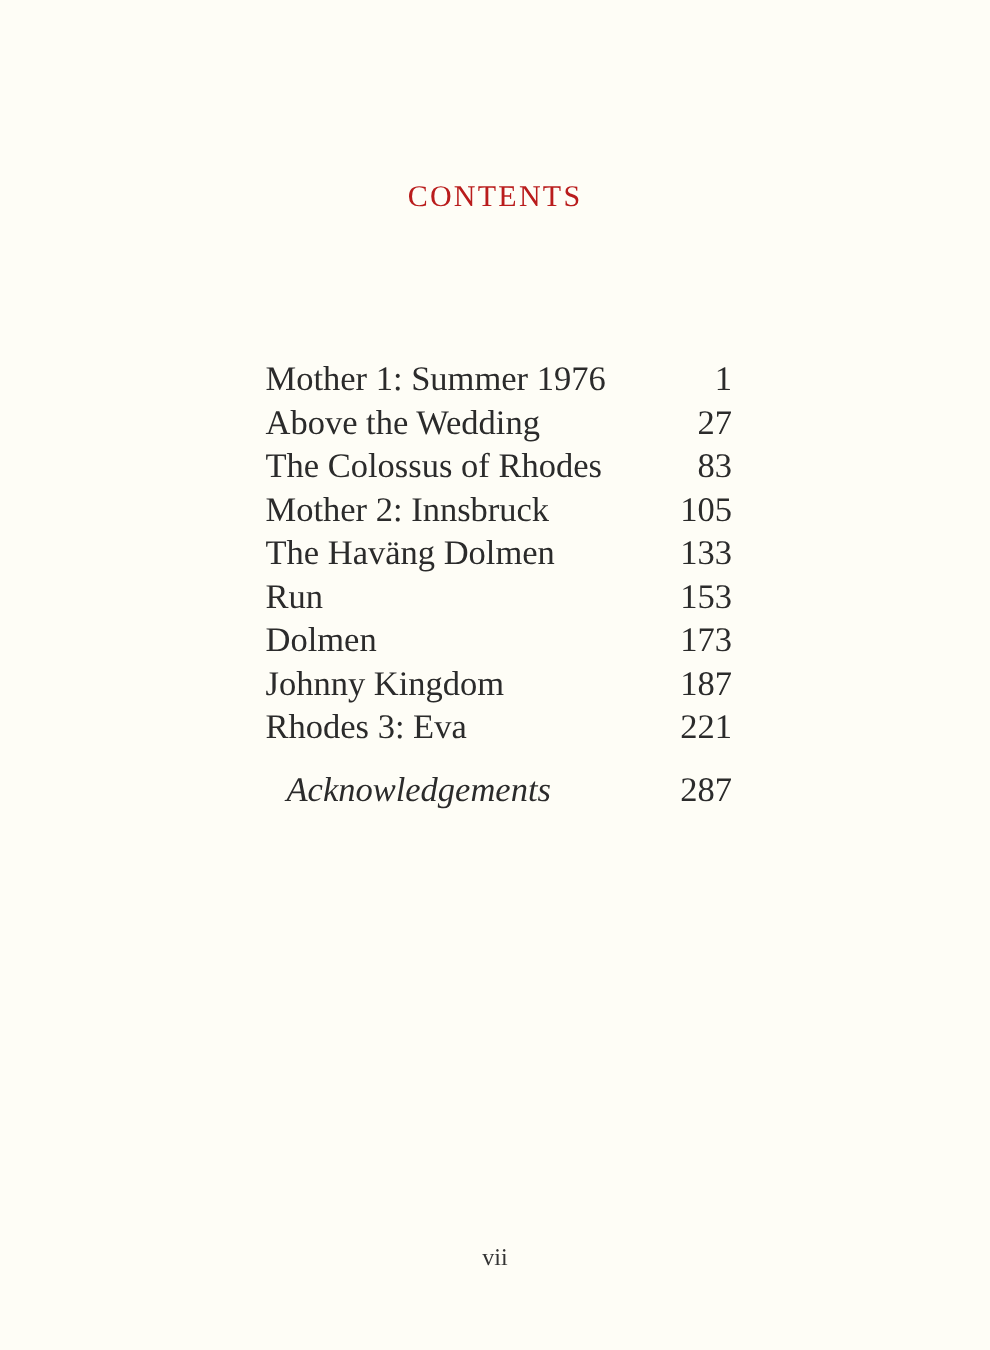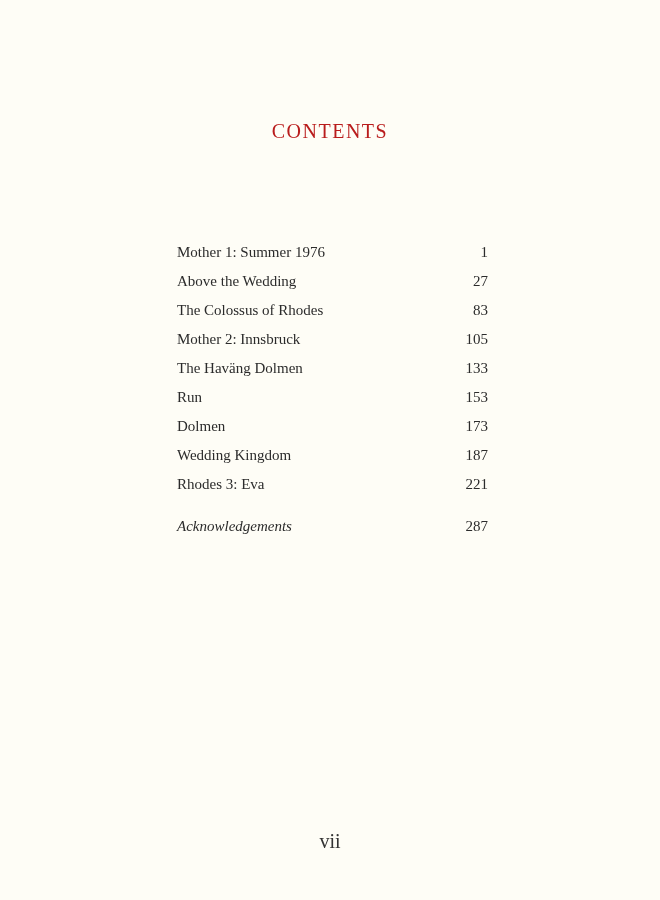--- a/index.html
+++ b/index.html
@@ -13,28 +13,28 @@
   .title {
     position:absolute; top:120px; left:0; width:660px;
     text-align:center; font-size:20px; letter-spacing:1.5px;
     color:#b91c1c;
   }
   .toc {
     position:absolute; top:238px; left:177px; width:311px;
   }
   .row {
     display:flex; justify-content:space-between; align-items:center;
-    height:29px; font-size:15px; line-height:29px;gap:20px;
+    height:29px; font-size:23px; line-height:29px;gap:20px;
   }
-  .row.ack { margin-top:13px; font-style:italic; }
+  .row.ack { margin-top:13px; font-style:italic;margin-left:14px; }
   .row.ack .pg { font-style:normal; }
   .pg { text-align:right; }
   .folio {
     position:absolute; top:830px; left:0; width:660px;
-    text-align:center; font-size:20px; color:#333;
+    text-align:center; font-size:16px; color:#333;
   }
 </style>
 </head>
 <body>
 
 <div class="title">CONTENTS</div>
 
 <div class="toc">
   <div class="row">
     <span>Mother 1: Summer 1976</span>
@@ -58,21 +58,21 @@
   </div>
   <div class="row">
     <span>Run</span>
     <span class="pg">153</span>
   </div>
   <div class="row">
     <span>Dolmen</span>
     <span class="pg">173</span>
   </div>
   <div class="row">
-    <span>Wedding Kingdom</span>
+    <span>Johnny Kingdom</span>
     <span class="pg">187</span>
   </div>
   <div class="row">
     <span>Rhodes 3: Eva</span>
     <span class="pg">221</span>
   </div>
   <div class="row ack">
     <span>Acknowledgements</span>
     <span class="pg">287</span>
   </div>

